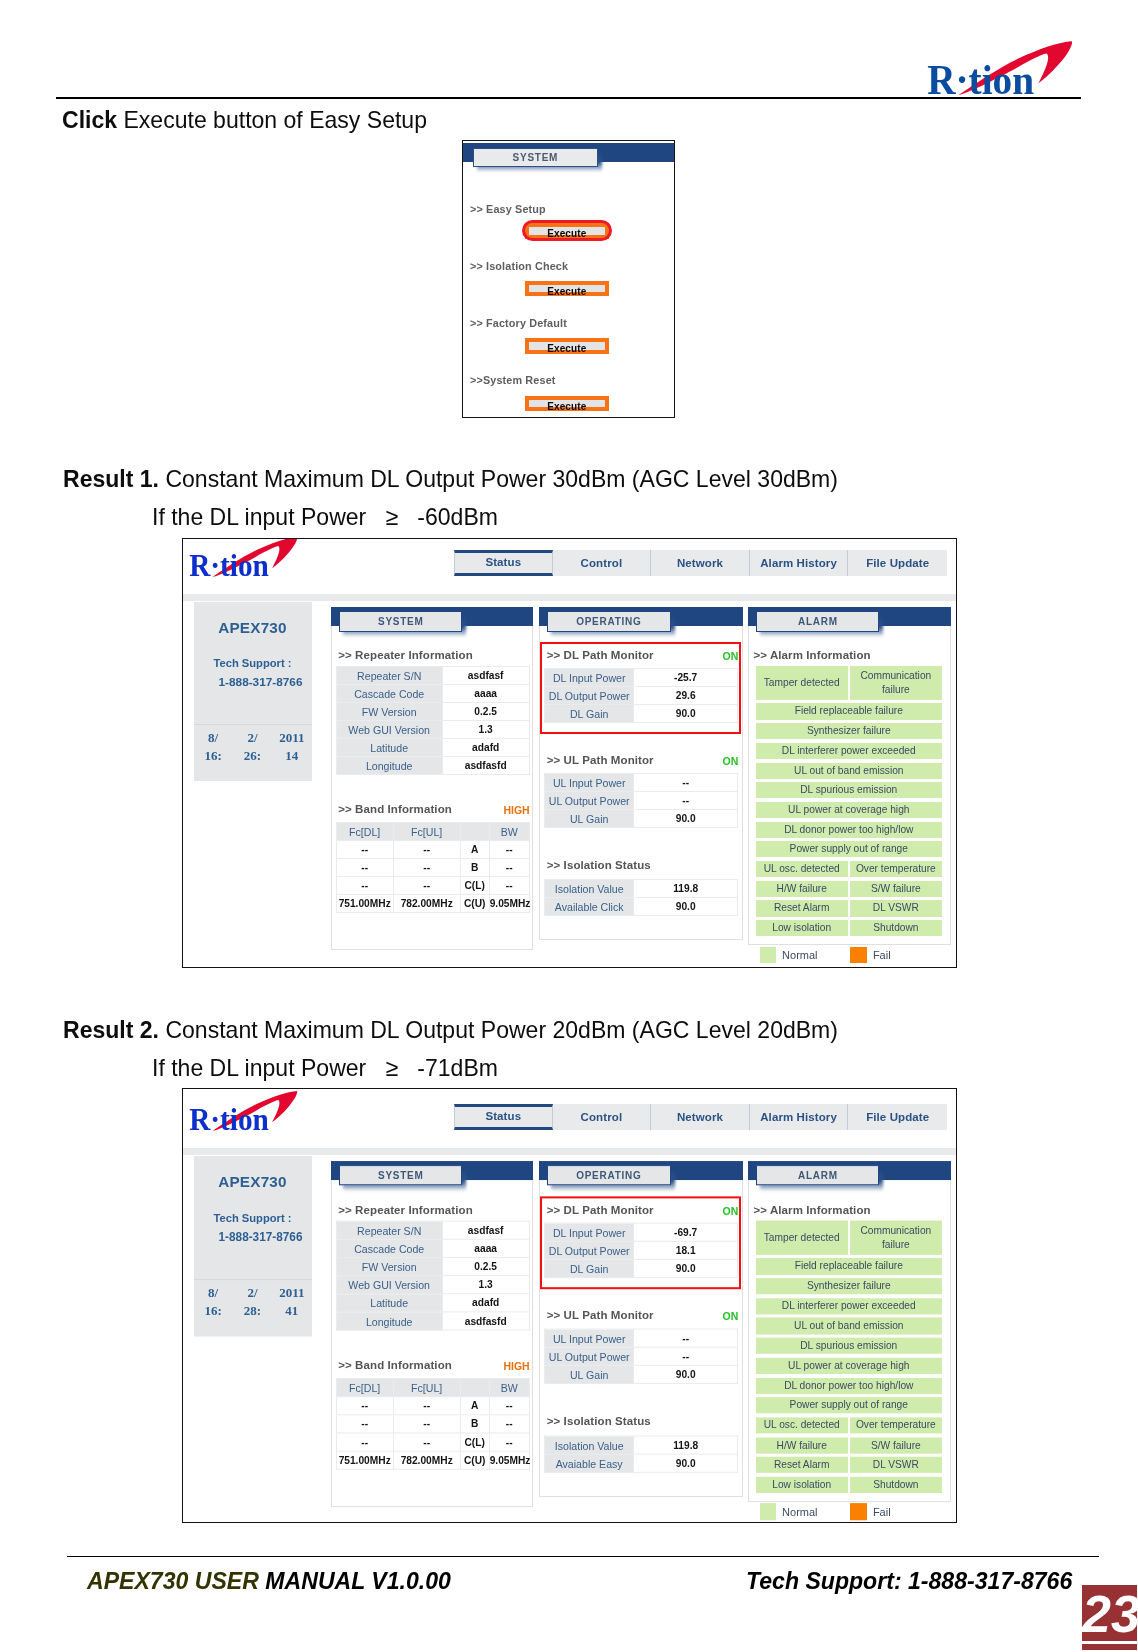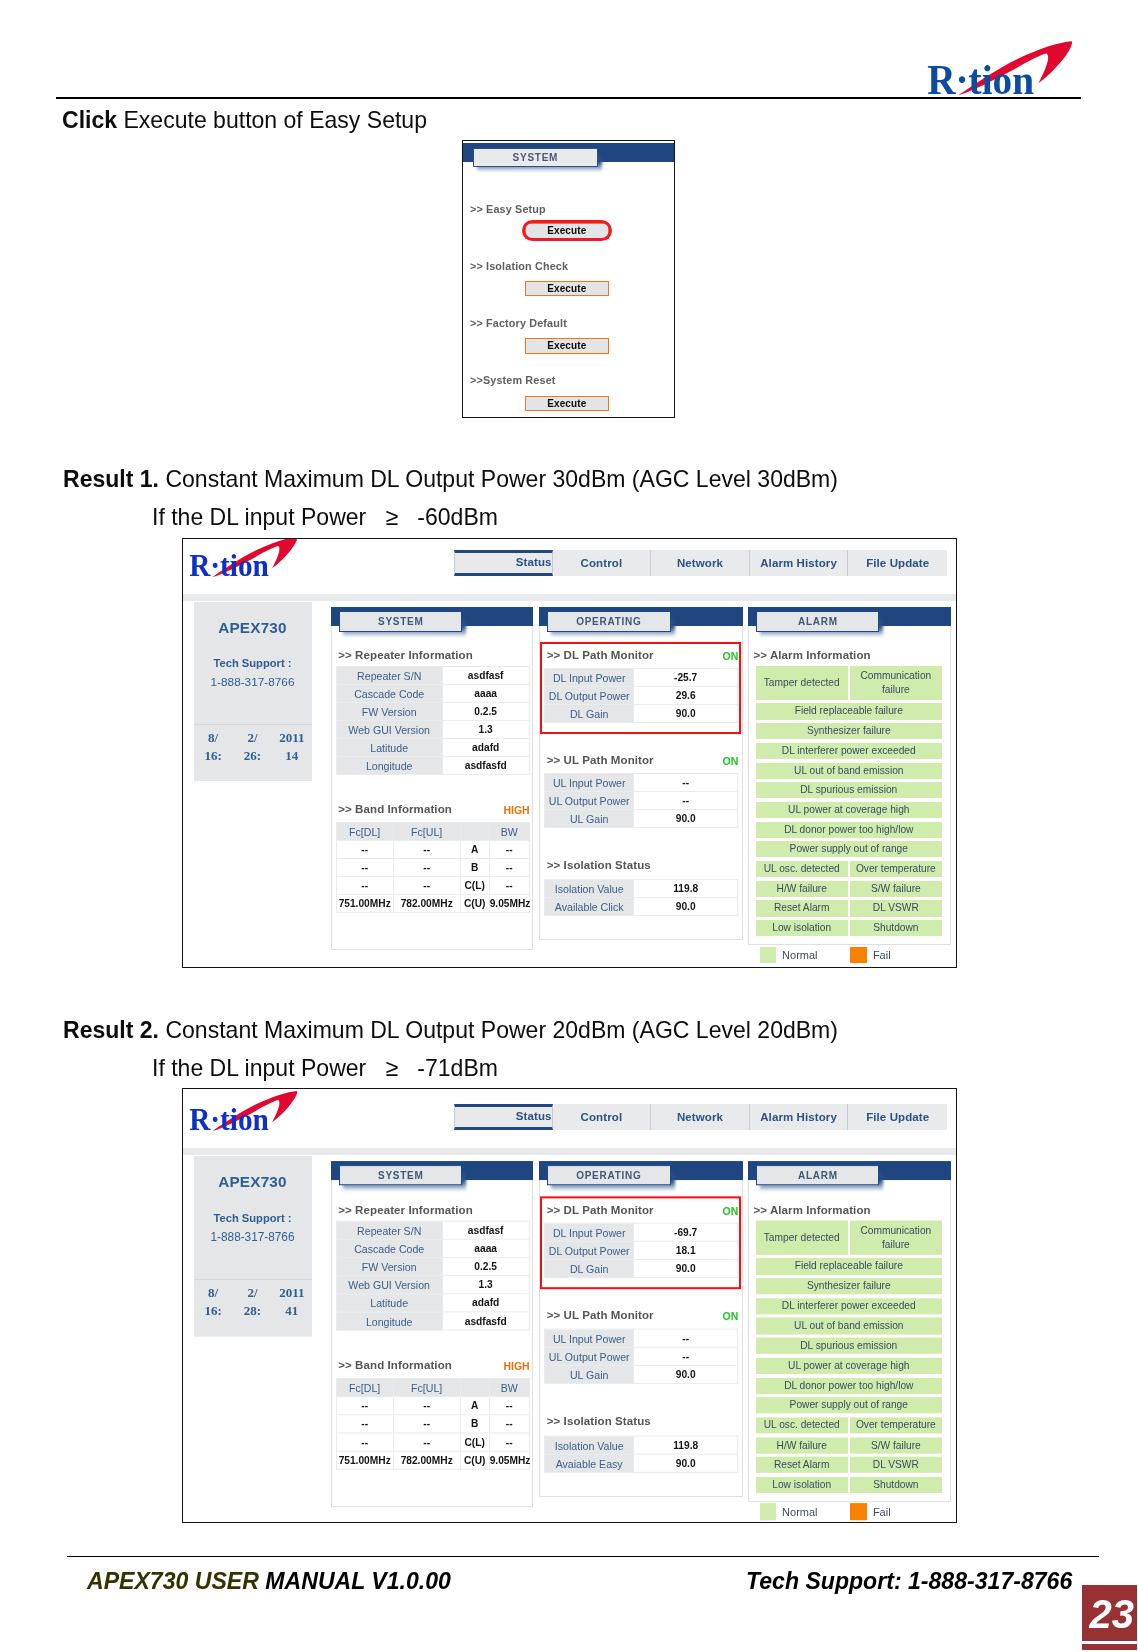--- a/index.html
+++ b/index.html
@@ -27,21 +27,21 @@
   .ftr-rule { position:absolute; left:67px; top:1555.8px; width:1032px; height:0;
               border-top:1.5px solid #000; }
   .ftr-left, .ftr-right { position:absolute; font-size:24.3px; font-weight:bold;
               font-style:italic; white-space:nowrap;
               transform:scaleX(.95); transform-origin:left top; }
   .ftr-left { left:86.5px; top:1567px; }
   .ftr-left .accent { color:#333300; }
   .ftr-left .plain  { color:#000; }
   .ftr-right { left:745.7px; top:1567px; color:#000; }
   .ftr-page { position:absolute; left:1082px; top:1585px; width:54.6px; height:56.1px;
-              background:#973134; color:#fff; font-size:40px; font-weight:bold;
+              background:#973134; color:#fff; font-size:52px; font-weight:bold;
               font-style:italic; text-align:right; padding-right:2.5px;
               line-height:58px; box-sizing:border-box; }
   .ftr-pagebar { position:absolute; left:1082px; top:1644px; width:54.6px; height:5.5px;
                  background:#973134; }
 
   
   .sysbox { position:absolute; left:462px; top:140px; width:213px; height:278px;
             border:1.8px solid #141414; background:#fff; overflow:hidden;
             box-sizing:border-box; }
   .sysbox-topbar { position:absolute; left:0; top:1.9px; right:0; height:18.9px;
@@ -50,21 +50,21 @@
                       background:linear-gradient(#2a4f86 0%, #2a4f86 45%, rgba(42,79,134,0) 100%);
                       filter:blur(1.6px); }
   .sysbox-tab { position:absolute; z-index:4; left:10.1px; top:6.8px; width:124.6px;
                 height:19.2px; background:#e8eaeb; border:1.4px solid #2c4f86;
                 color:#4a5a70; font-size:10px; font-weight:bold;
                 letter-spacing:.75px; text-align:center; line-height:17.5px;
                 box-sizing:border-box; }
   .sys-sect-h { position:absolute; left:7px; font-size:10.8px; font-weight:bold;
                 color:#5e5e5e; letter-spacing:.15px; white-space:nowrap; }
   .sys-btn { position:absolute; width:84px; height:15.5px; background:#e3e4e6;
-             border:1px solid #f97316; color:#0b0b0b; font-size:10px;
+             border:4px solid #f97316; color:#0b0b0b; font-size:10px;
              font-weight:bold; text-align:center; line-height:14px;
              letter-spacing:.1px; box-sizing:border-box; }
   .sys-btn-ring { position:absolute; border:3.2px solid #ee1b24; border-radius:12px;
                   box-sizing:border-box; }
 
   
   .shot { position:absolute; border:1.9px solid #131313; background:#fff;
           overflow:hidden; box-sizing:border-box; }
   .shot-head { position:absolute; left:0; top:0; width:100%; height:56px;
                background:#fff; }
@@ -75,31 +75,31 @@
                background:#fff; }
 
   
   .navtabs { position:absolute; left:271px; top:11px; height:26px; display:flex; }
   .navtab { height:26px; background:#e9eaeb; border-right:1px solid #c3ccd5;
             color:#2b5285; font-size:11.5px; font-weight:bold; text-align:center;
             line-height:26px; letter-spacing:.1px; box-sizing:border-box; }
   .navtab:last-child { border-right:none; }
   .navtab.active { background:#e7e9ea; border-top:3.6px solid #22497f;
                    border-bottom:3.6px solid #22497f; border-left:1px solid #c3ccd5;
-                   border-right:1px solid #c3ccd5; line-height:19px;text-align:right; }
+                   border-right:1px solid #c3ccd5; line-height:19px; }
 
   
   .sidebar { position:absolute; left:10.5px; top:0.6px; width:118px; height:179px;
              background:#e4e6e7; }
   .sb-model { position:absolute; left:0; top:17px; width:100%; text-align:center;
               color:#2e5f93; font-size:15.3px; font-weight:bold; letter-spacing:.2px; }
   .sb-sup1 { position:absolute; left:0; top:55.5px; width:100%; text-align:center;
              color:#2e5f93; font-size:11.2px; font-weight:bold; }
   .sb-sup2 { position:absolute; left:0; top:73.5px; width:100%; text-align:center;
-             color:#2e5f93; font-size:11.8px; font-weight:normal; }
+             color:#2e5f93; font-size:11.8px; font-weight:bold;padding-left:8px; }
   .sb-div { position:absolute; left:0; top:122px; width:100%; height:1px;
             background:#d5d7d9; }
   .sb-dt { position:absolute; display:flex; width:100%; color:#2e5f93;
            font-size:13px; font-weight:bold; font-family:"Liberation Serif", serif; }
   .sb-dt span { flex:1; text-align:center; }
 
   
   .panel { position:absolute; top:0; }
   .panel-bar { position:absolute; left:0; top:0; width:100%; height:18.7px;
                background:#1f4680; }

